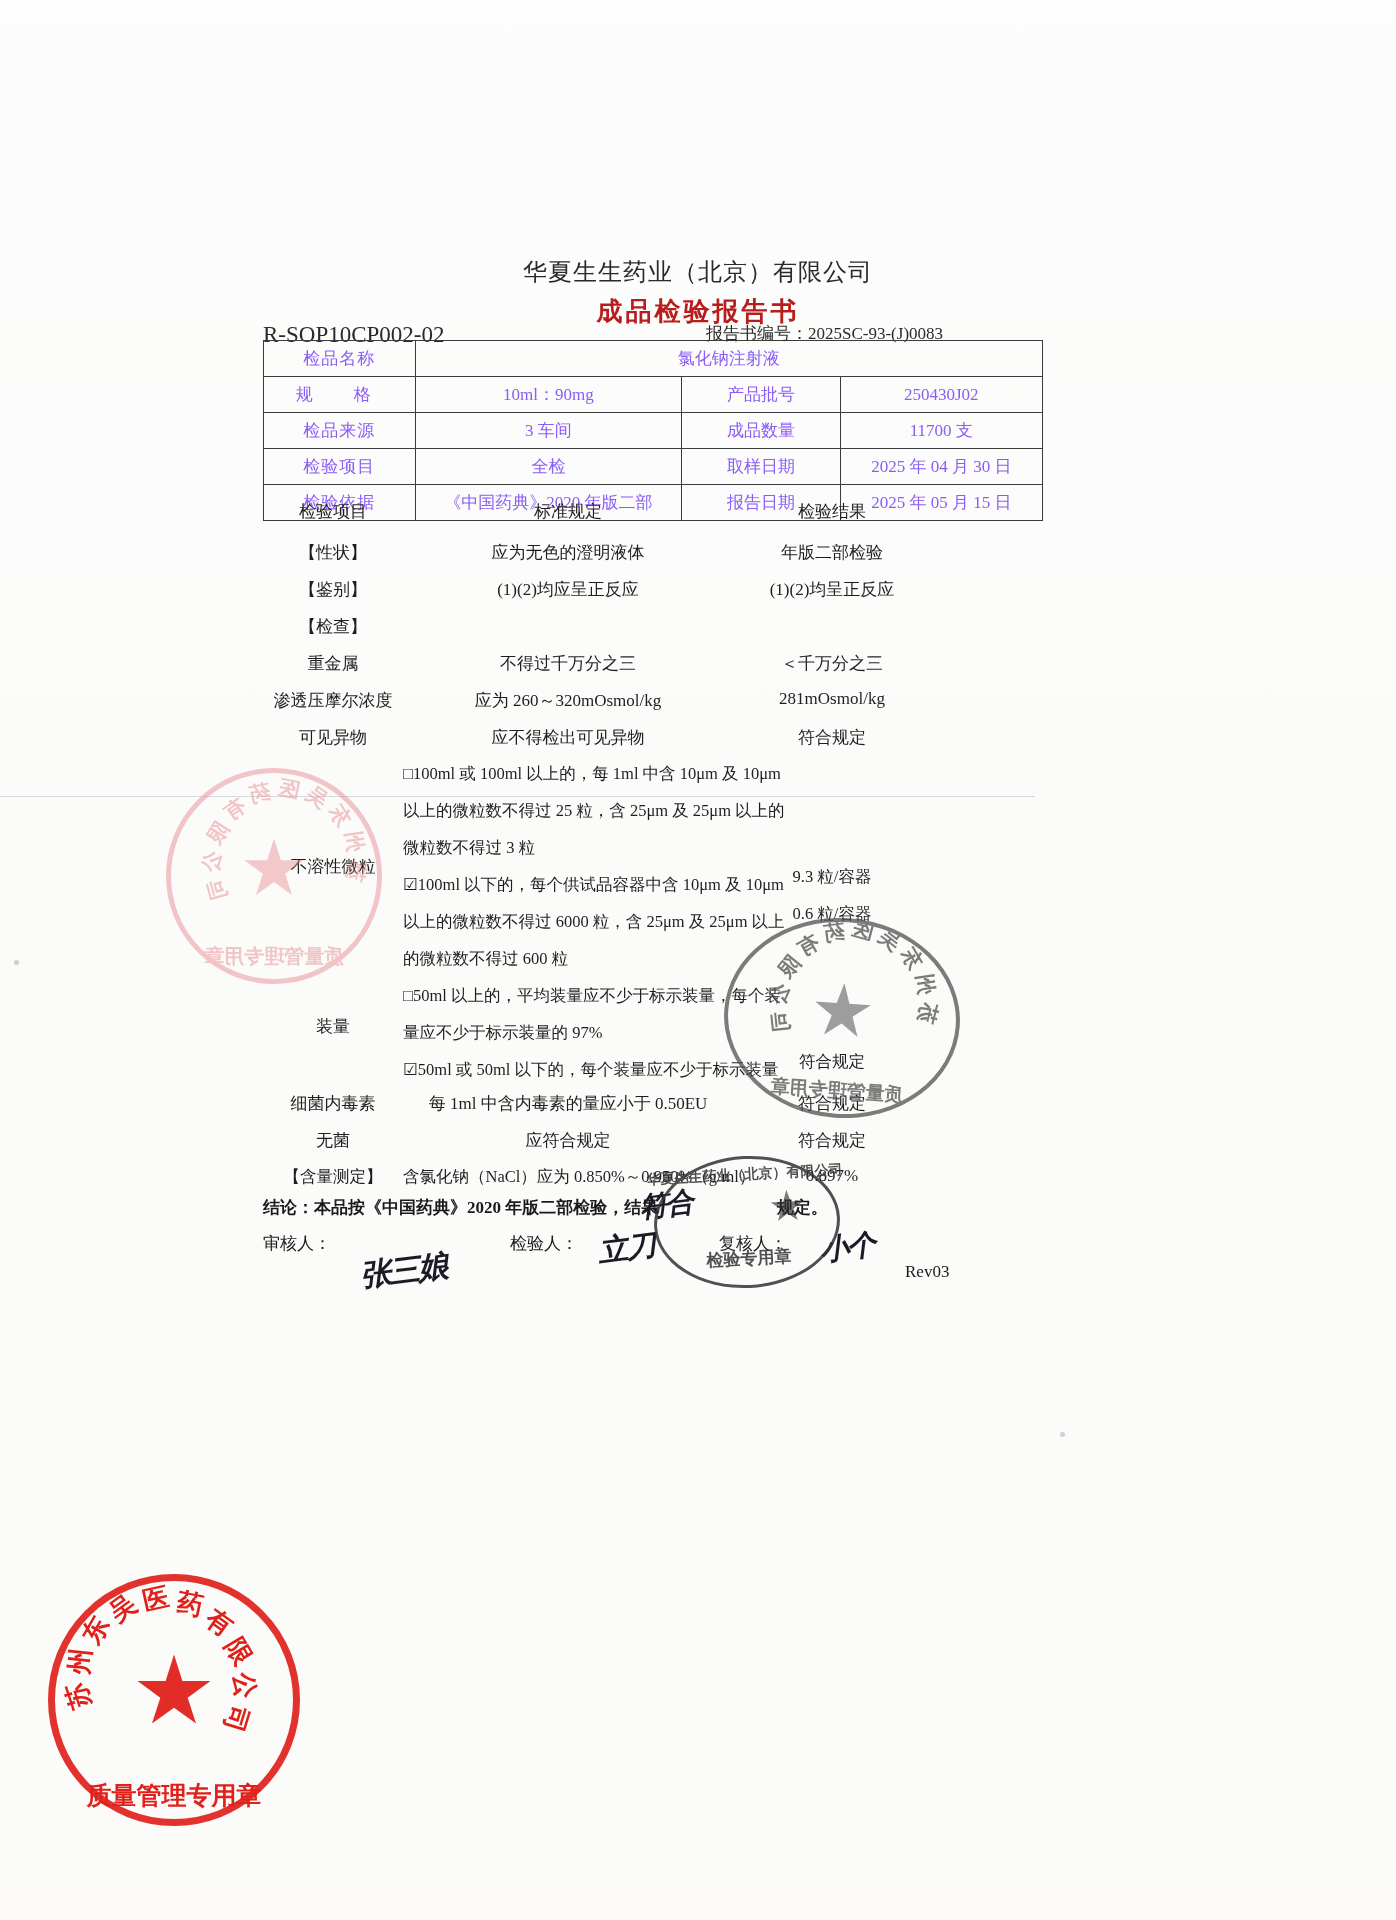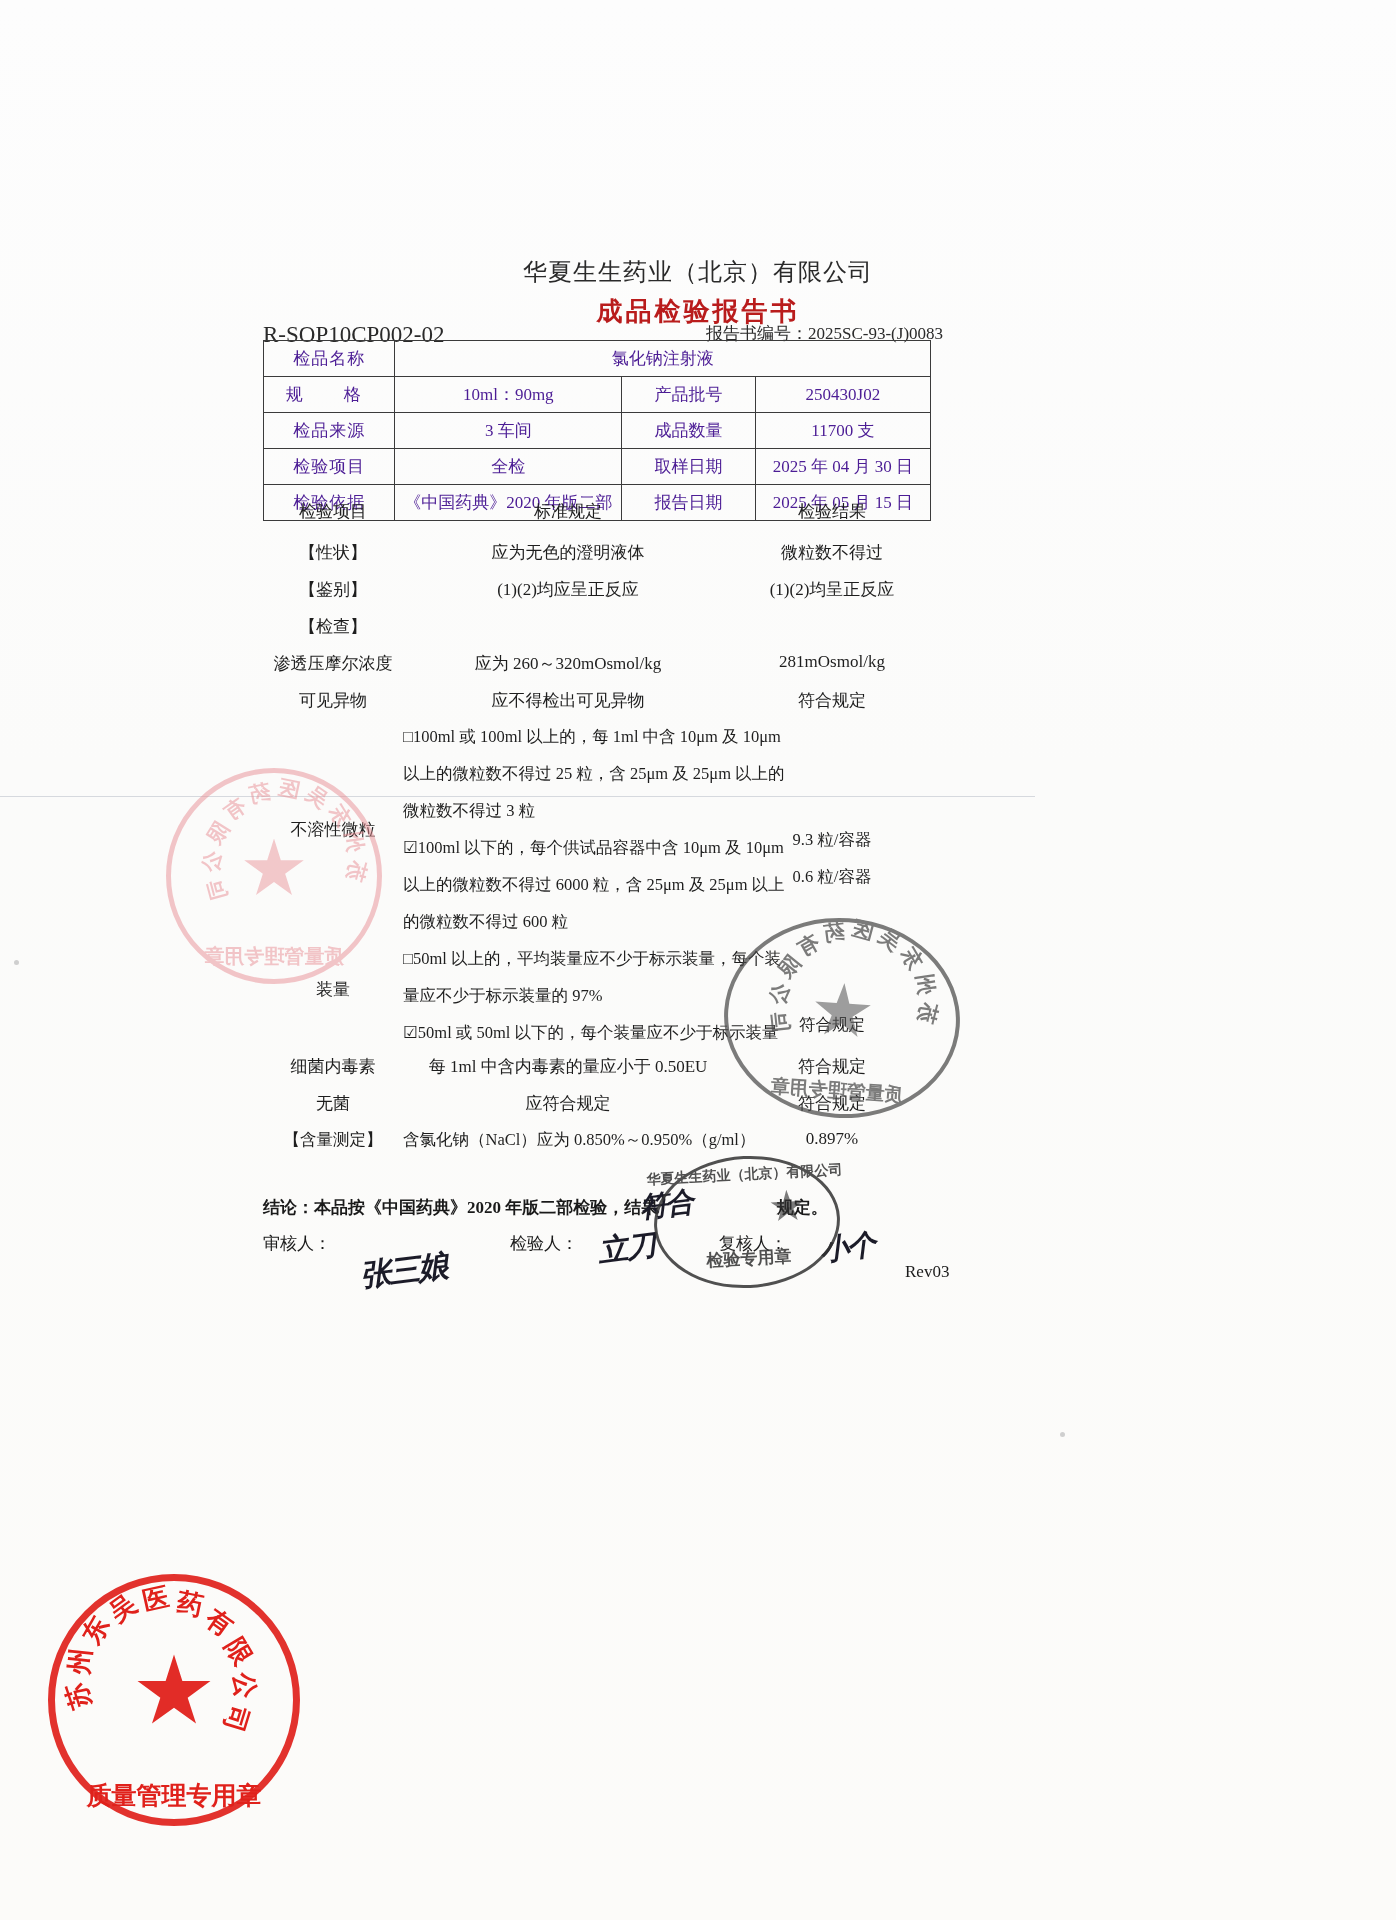--- a/index.html
+++ b/index.html
@@ -43,22 +43,22 @@
     font-family:"Liberation Serif","DejaVu Serif",serif;
   }
   .report-no{
     position:absolute;left:706px;top:322px;
     font-size:17px;color:#2a2a2a;white-space:nowrap;
   }
 
   
   table.info{
     position:absolute;left:263px;top:340px;
-    width:668px;border-collapse:collapse;
-    font-size:17px;color:#4c1d95;
+    width:780px;border-collapse:collapse;
+    font-size:17px;color:#8b5cf6;
   }
   table.info td{
     border:1px solid #3b3b3b;
     height:31px;text-align:center;vertical-align:middle;
     padding:2px 4px;
   }
   .c-label{width:128px;letter-spacing:1px;}
   .c-mid{width:232px;}
   .c-lab2{width:134px;}
   .c-val2{width:174px;}
@@ -257,36 +257,41 @@
 
     <div class="row hdr">
       <div class="col-item">检验项目</div>
       <div class="col-std">标准规定</div>
       <div class="col-res">检验结果</div>
     </div>
 
     <div class="row">
       <div class="col-item bracket">【性状】</div>
       <div class="col-std">应为无色的澄明液体</div>
-      <div class="col-res">微粒数不得过</div>
+      <div class="col-res">年版二部检验</div>
     </div>
 
     <div class="row">
       <div class="col-item bracket">【鉴别】</div>
       <div class="col-std">(1)(2)均应呈正反应</div>
       <div class="col-res">(1)(2)均呈正反应</div>
     </div>
 
     <div class="row">
       <div class="col-item bracket">【检查】</div>
       <div class="col-std"></div>
       <div class="col-res"></div>
     </div>
 
 
+    <div class="row">
+      <div class="col-item">重金属</div>
+      <div class="col-std">不得过千万分之三</div>
+      <div class="col-res">＜千万分之三</div>
+    </div>
 
     <div class="row">
       <div class="col-item">渗透压摩尔浓度</div>
       <div class="col-std">应为 260～320mOsmol/kg</div>
       <div class="col-res">281mOsmol/kg</div>
     </div>
 
     <div class="row" style="margin-bottom:6px;">
       <div class="col-item">可见异物</div>
       <div class="col-std">应不得检出可见异物</div>

